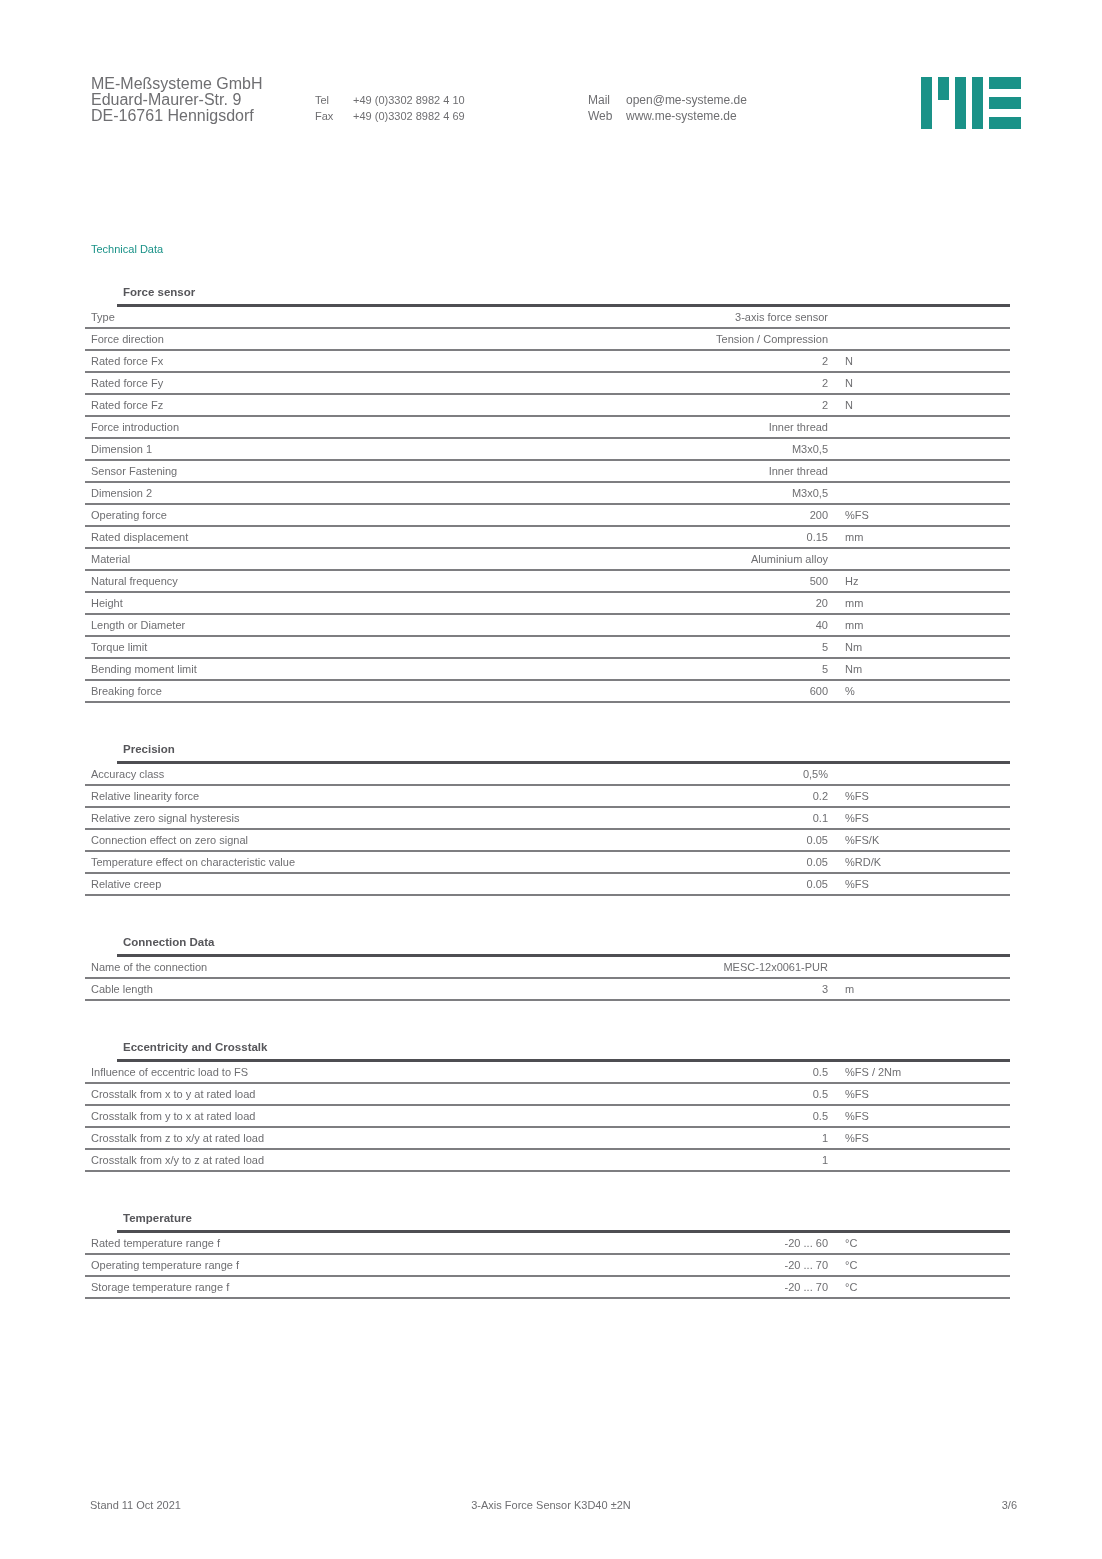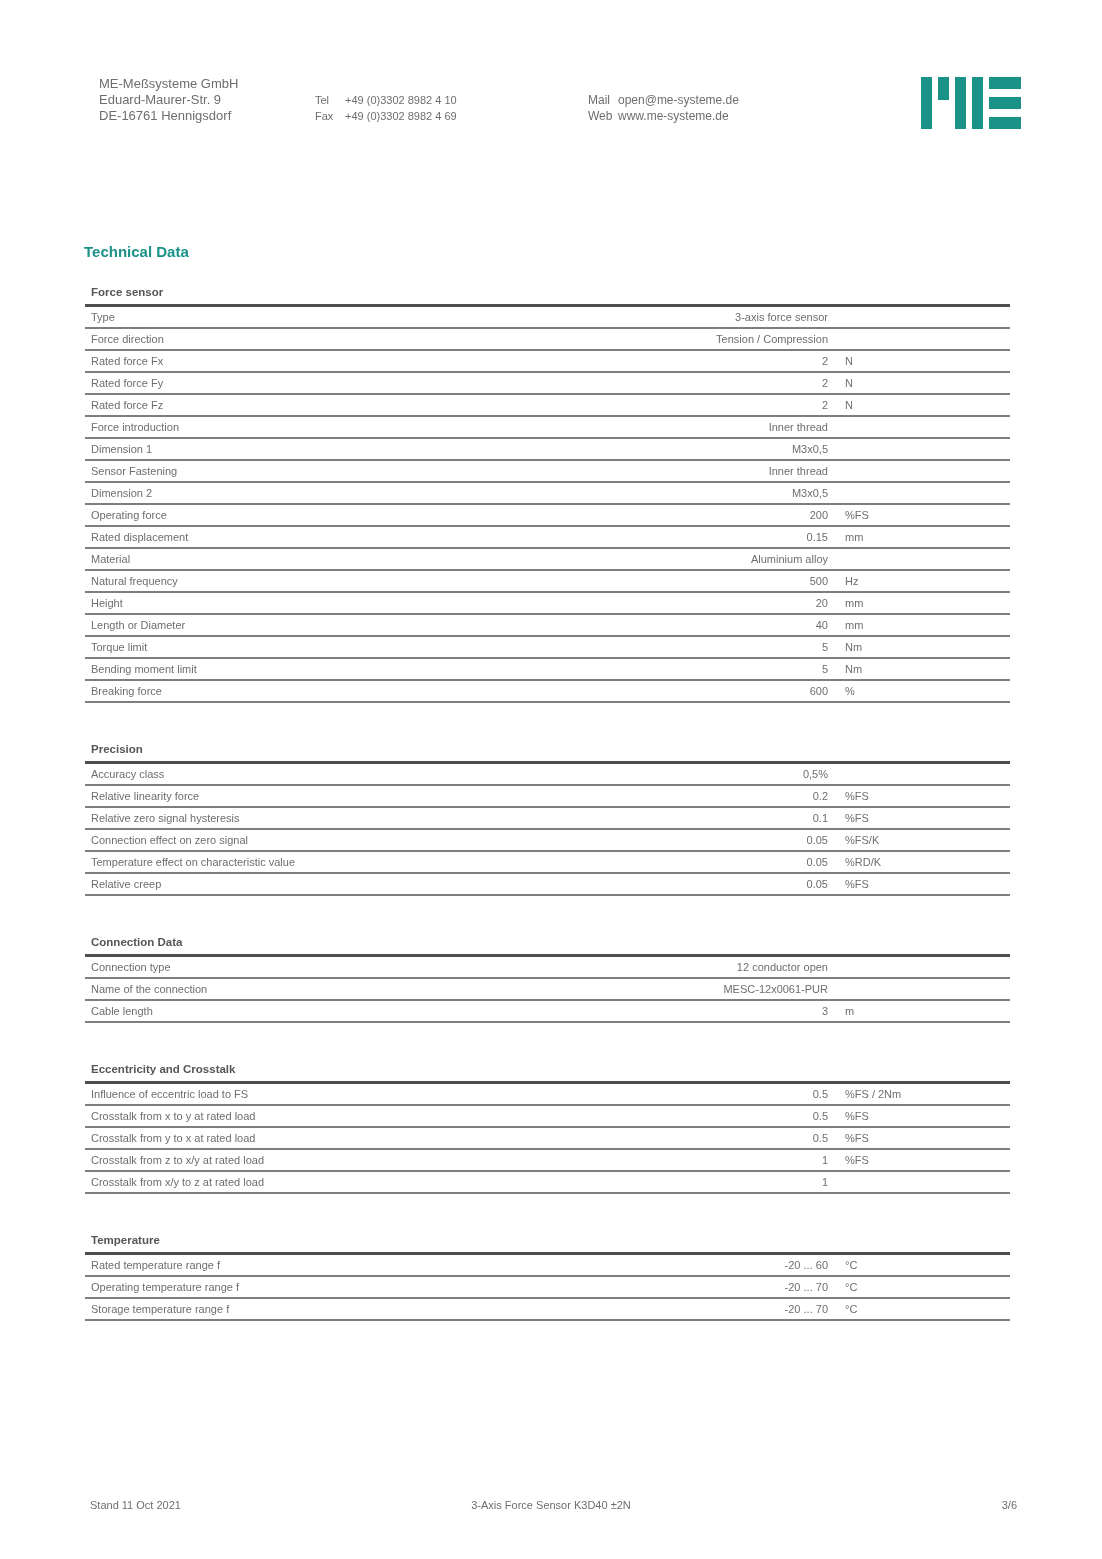--- a/index.html
+++ b/index.html
@@ -7,46 +7,47 @@
   html, body { background: #ffffff; }
   body {
     width: 1102px; height: 1559px;
     position: relative;
     font-family: "Liberation Sans", sans-serif;
     color: #6e6e71;
     overflow: hidden;
   }
 
   
-  .company-block { position: absolute; left: 99px; top: 76px; font-size: 13px; line-height: 16px; }
+  .company-block { position: absolute; left: 91px; top: 76px; font-size: 16px; line-height: 16px; }
   .contact-block { position: absolute; left: 315px; top: 92px; font-size: 11px; line-height: 16px; }
   .online-block  { position: absolute; left: 588px; top: 92px; font-size: 12px; line-height: 16px; }
-  .kv-row { display: flex; }
+  .kv-row { display: flex; gap: 8px; }
   .kv-label { display: inline-block; width: 30px; }
 
   
   .logo { position: absolute; left: 921px; top: 77px; display: flex; height: 52px; }
   .lbar { width: 11px; height: 52px; background: var(--brand); margin-right: 6px; }
   .lbar.short { height: 23px; }
   .ebars { display: flex; flex-direction: column; justify-content: space-between; height: 52px; }
   .hbar { width: 32px; height: 12px; background: var(--brand); }
 
   
   .page-title {
-    position: absolute; left: 84px; top: 243px;
-    font-size: 15px; font-weight: 700; color: var(--brand);
+    position: absolute; left: 91px; top: 243px;
+    font-size: 11px; font-weight: 400; color: var(--brand);
   }
 
   
   .sections { position: absolute; left: 85px; top: 286px; width: 925px; }
   .data-section + .data-section { margin-top: 40px; }
   .section-title {
     font-size: 11.5px; font-weight: bold; color: #56565a;
     line-height: 13px; padding: 0 0 5px 6px;
     border-bottom: 3px solid #4e4e52;
+    margin-left: 32px;
   }
   .row {
     display: flex; align-items: center;
     height: 22px; border-bottom: 2px solid #7e7e81;
     font-size: 11px; color: #6e6e71;
   }
   .row-label { flex: 1; padding-left: 6px; }
   .row-value { width: 200px; text-align: right; white-space: nowrap; }
   .row-unit  { width: 182px; padding-left: 17px; white-space: nowrap; }
 
@@ -255,25 +256,20 @@
     <span class="row-label">Relative creep</span>
     <span class="row-value">0.05</span>
     <span class="row-unit">%FS</span>
   </div>
 </div>
   </section>
 
   <section class="data-section">
     <div class="section-title">Connection Data</div>
     <div class="rows">
-  <div class="row">
-    <span class="row-label">Connection type</span>
-    <span class="row-value">12 conductor open</span>
-    <span class="row-unit"></span>
-  </div>
 
   <div class="row">
     <span class="row-label">Name of the connection</span>
     <span class="row-value">MESC-12x0061-PUR</span>
     <span class="row-unit"></span>
   </div>
 
   <div class="row">
     <span class="row-label">Cable length</span>
     <span class="row-value">3</span>

